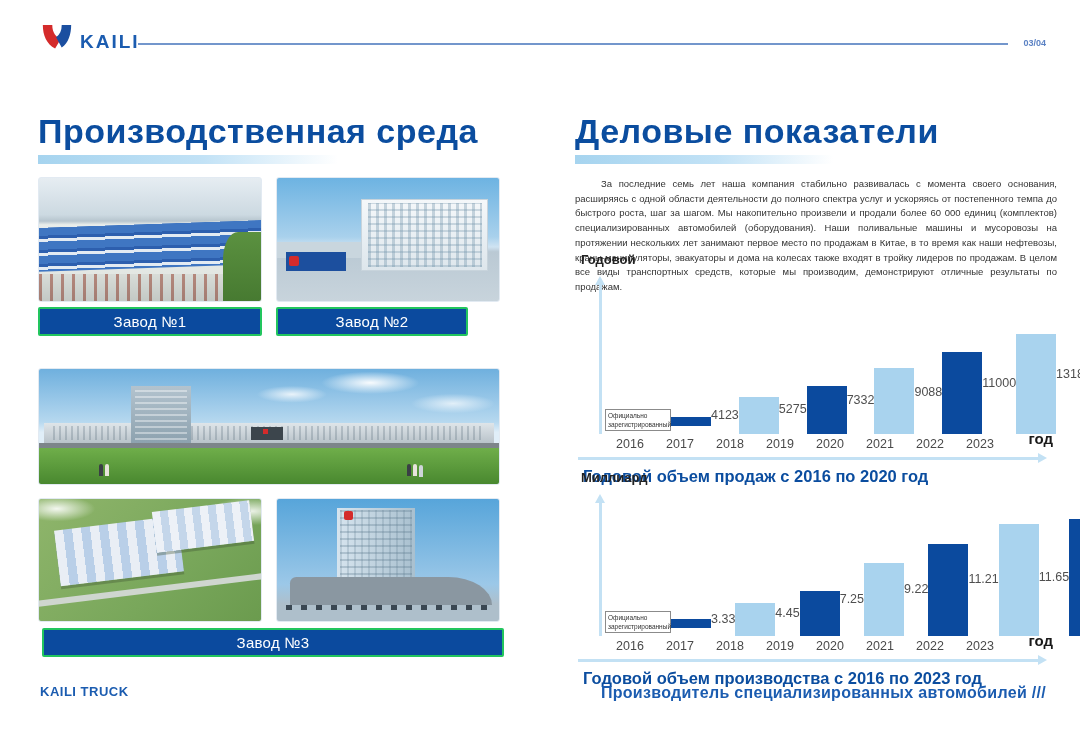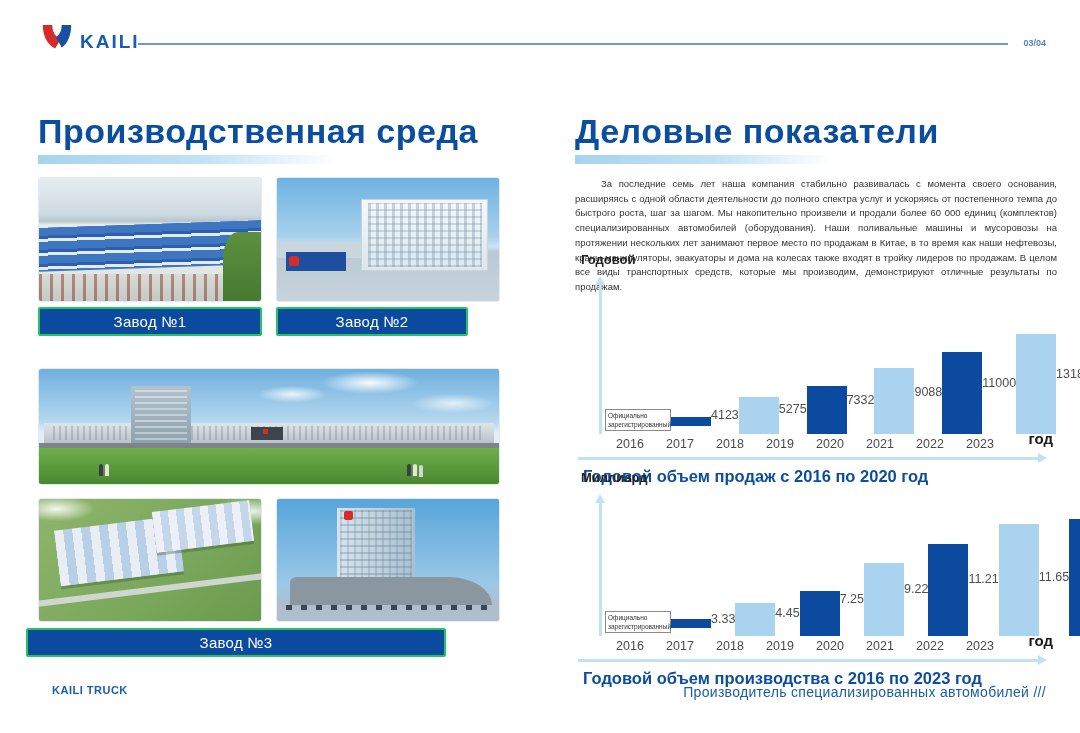--- a/index.html
+++ b/index.html
@@ -83,21 +83,21 @@
   #ph5 .lg{left:30%;top:10%;width:9px;height:9px;background:var(--red);border-radius:2px;z-index:2;}
   #ph5 .pod{left:6%;right:3%;bottom:13%;height:23%;background:#8a97a1;border-radius:10px 70px 0 0/10px 45px 0 0;}
   #ph5 .cars{left:4%;right:4%;bottom:9%;height:5px;
        background:repeating-linear-gradient(90deg,#3a4752 0 6px,rgba(0,0,0,0) 6px 15px);}
 
   
   .plant-bar{position:absolute;height:29px;background:var(--bar-dark);color:#fff;font-size:15px;
        display:flex;align-items:center;justify-content:center;border:2px solid #22c55e;border-radius:2px;letter-spacing:.3px;}
   #pb1{left:38px;top:307px;width:224px;}
   #pb2{left:276px;top:307px;width:192px;}
-  #pb3{left:26px;top:628px;width:420px;}
+  #pb3{left:42px;top:628px;width:462px;}
 
   
   .para{position:absolute;left:575px;top:177px;width:482px;font-size:9.5px;line-height:1.55;
         color:var(--ink);text-align:justify;text-indent:26px;}
 
   
   .chart{position:absolute;left:575px;width:478px;}
   #chart1{top:252px;} #chart2{top:470px;}
   .ylab{height:18px;font-size:13px;font-weight:bold;color:#222;padding-left:6px;}
   .plot{position:relative;}
@@ -114,22 +114,22 @@
   .xticks{display:flex;margin:3px 48px 0 30px;height:16px;}
   .tick{flex:1;text-align:center;font-size:12.5px;color:#4a4a4a;}
   .xaxis-row{position:relative;height:8px;margin:2px 10px 0 3px;}
   .xaxis{position:absolute;left:0;right:0;top:2px;height:3px;background:var(--axis);}
   .xaxis::after{content:'';position:absolute;right:-9px;top:-4px;border:5.5px solid transparent;border-left:9px solid var(--axis);}
   .xword{position:absolute;right:0;font-size:15px;font-weight:bold;color:#1a1a1a;}
   #chart1 .xword{top:178px;} #chart2 .xword{top:162px;}
   .caption{margin-top:4px;padding-left:8px;font-size:16.5px;font-weight:bold;color:var(--blue);}
 
   
-  .foot-left{position:absolute;left:52px;top:684px;font-size:11px;font-weight:bold;color:var(--brand-blue);letter-spacing:.5px;}
-  .foot-right{position:absolute;right:34px;top:684px;font-size:14px;font-weight:normal;color:var(--brand-blue);letter-spacing:.3px;}
+  .foot-left{position:absolute;left:40px;top:684px;font-size:13px;font-weight:bold;color:var(--brand-blue);letter-spacing:.5px;}
+  .foot-right{position:absolute;right:34px;top:684px;font-size:16px;font-weight:bold;color:var(--brand-blue);letter-spacing:.3px;}
 </style>
 </head>
 <body>
 
 <div id="page">
 
   <svg class="logo-icon" viewBox="0 0 36 36">
     <path fill="#d42b2b" d="M3 2 h10 c0 8 4 13 9 15 l-6 10 C7 22 3 13 3 2 Z"></path>
     <path fill="#1b4fa0" d="M33 2 h-10 c0 6 -2 10 -6 13 l6 11 c7 -5 10 -14 10 -24 Z"></path>
   </svg>

